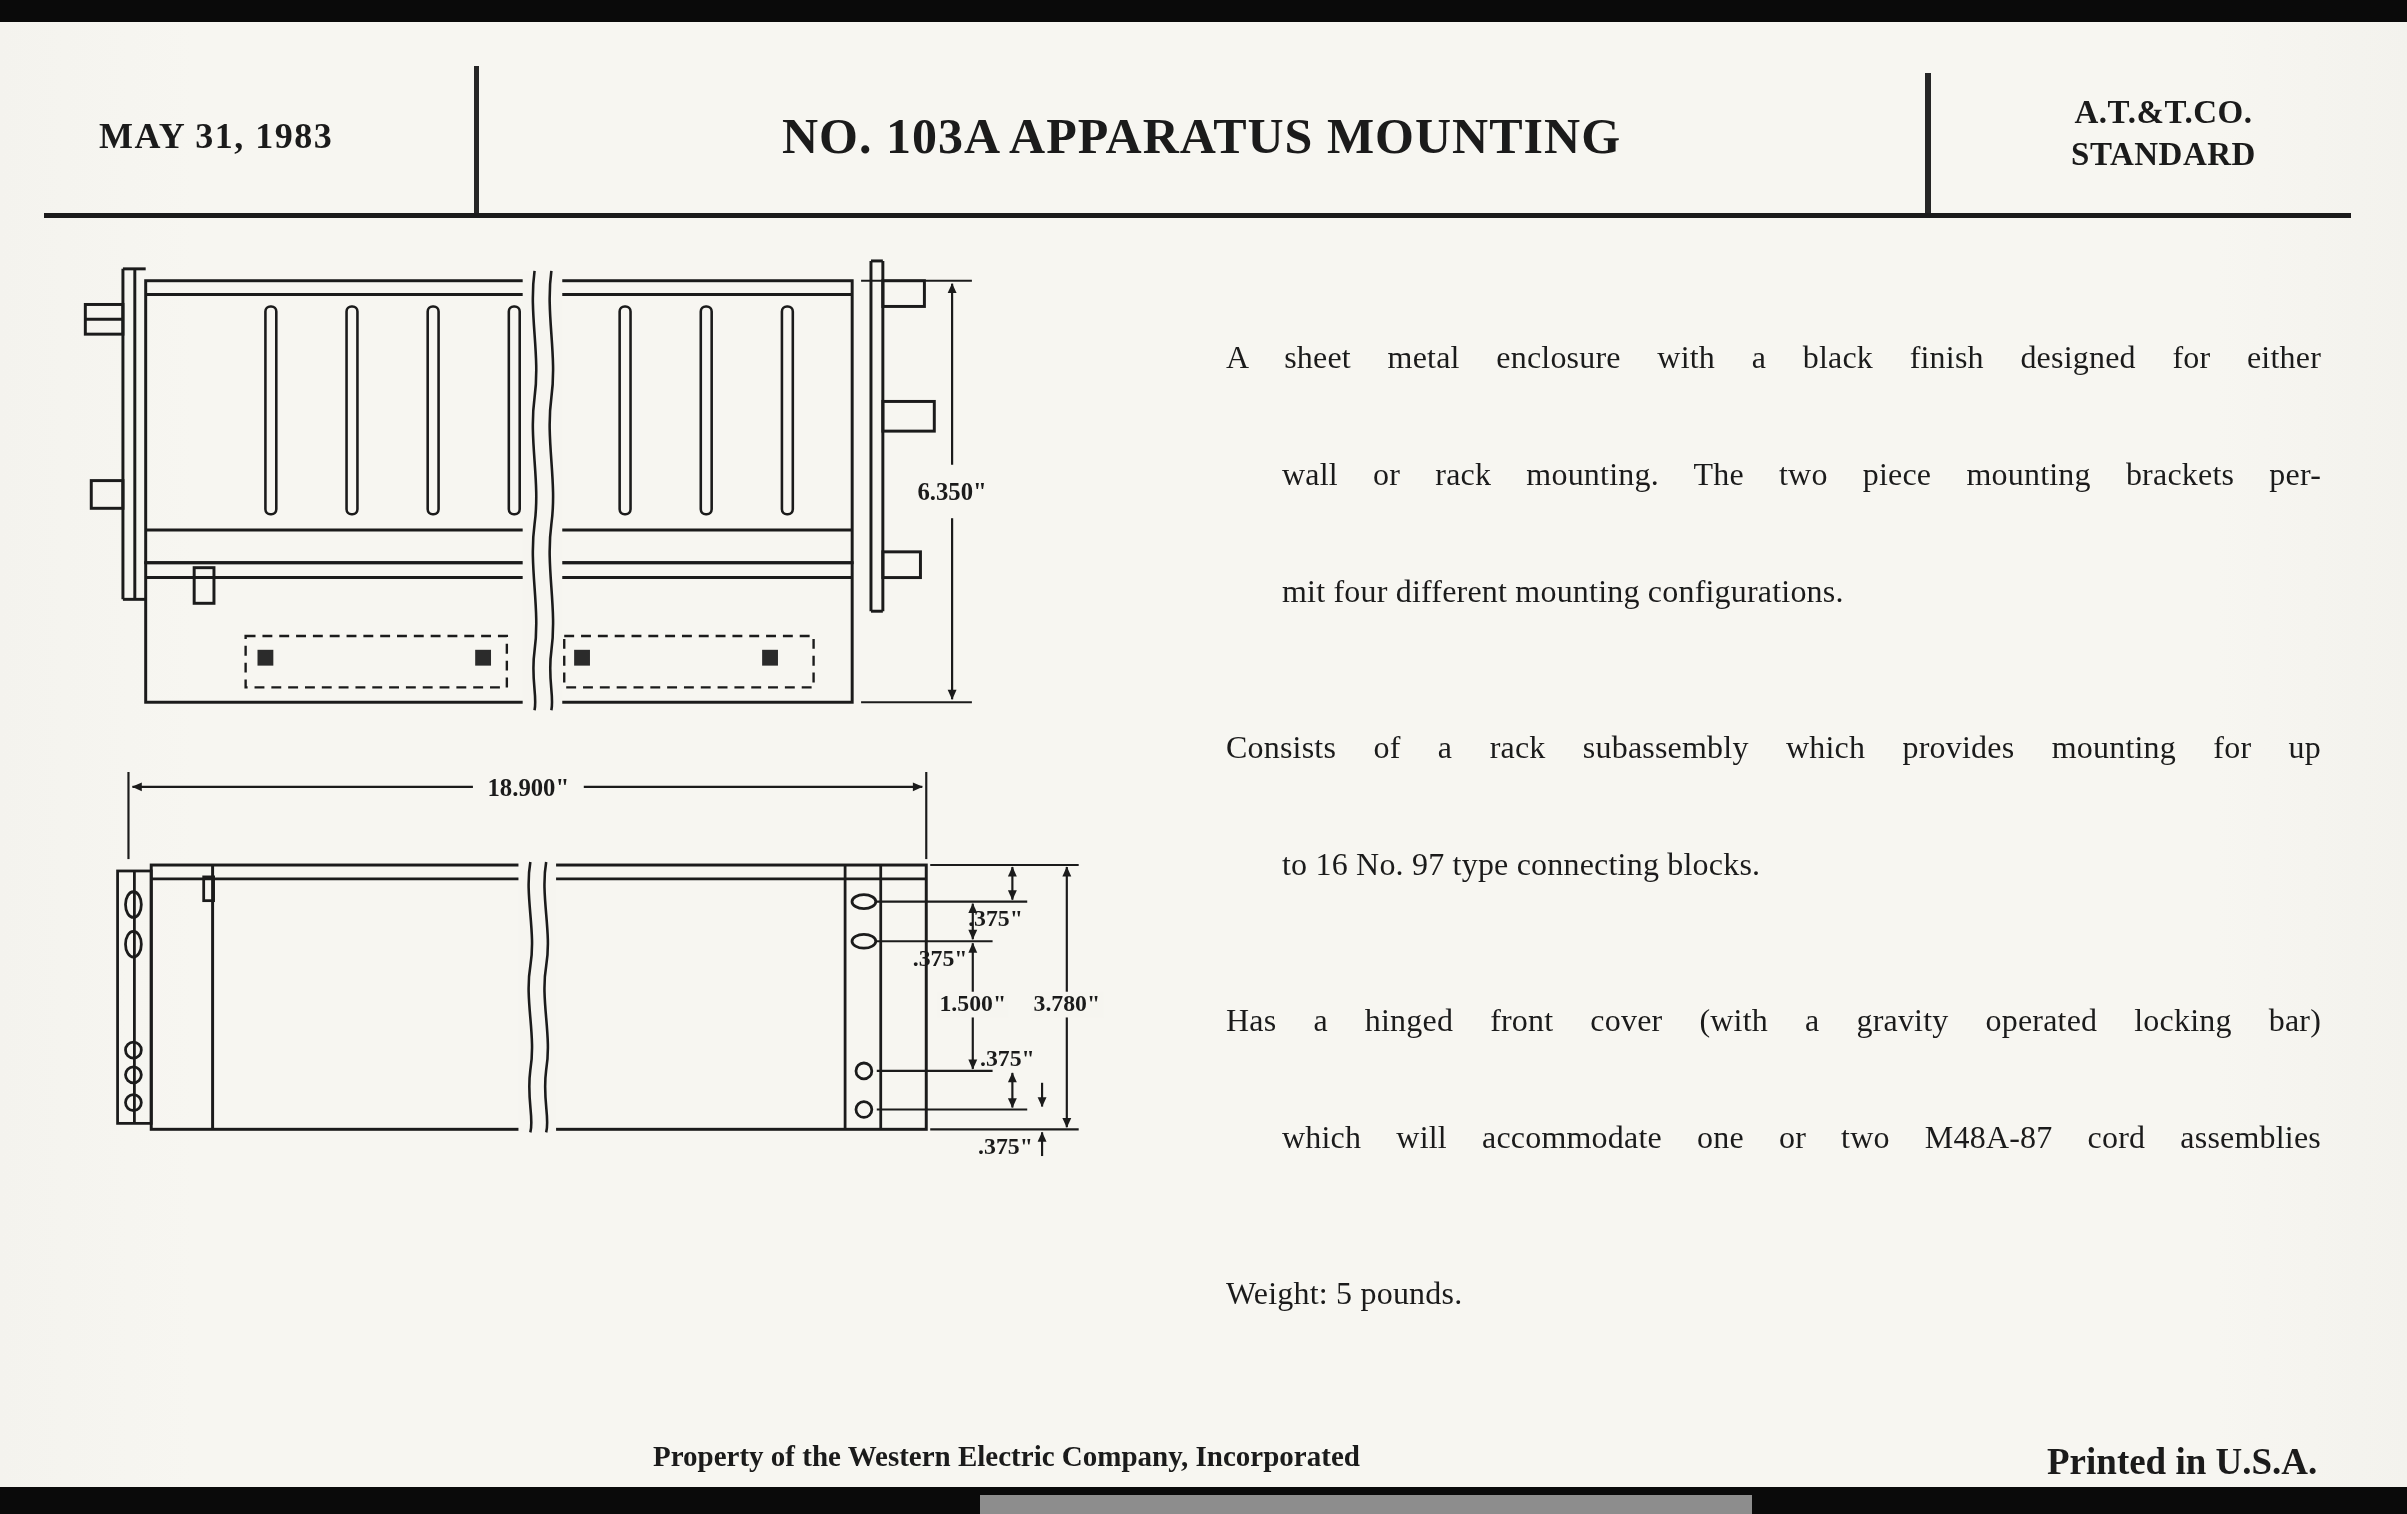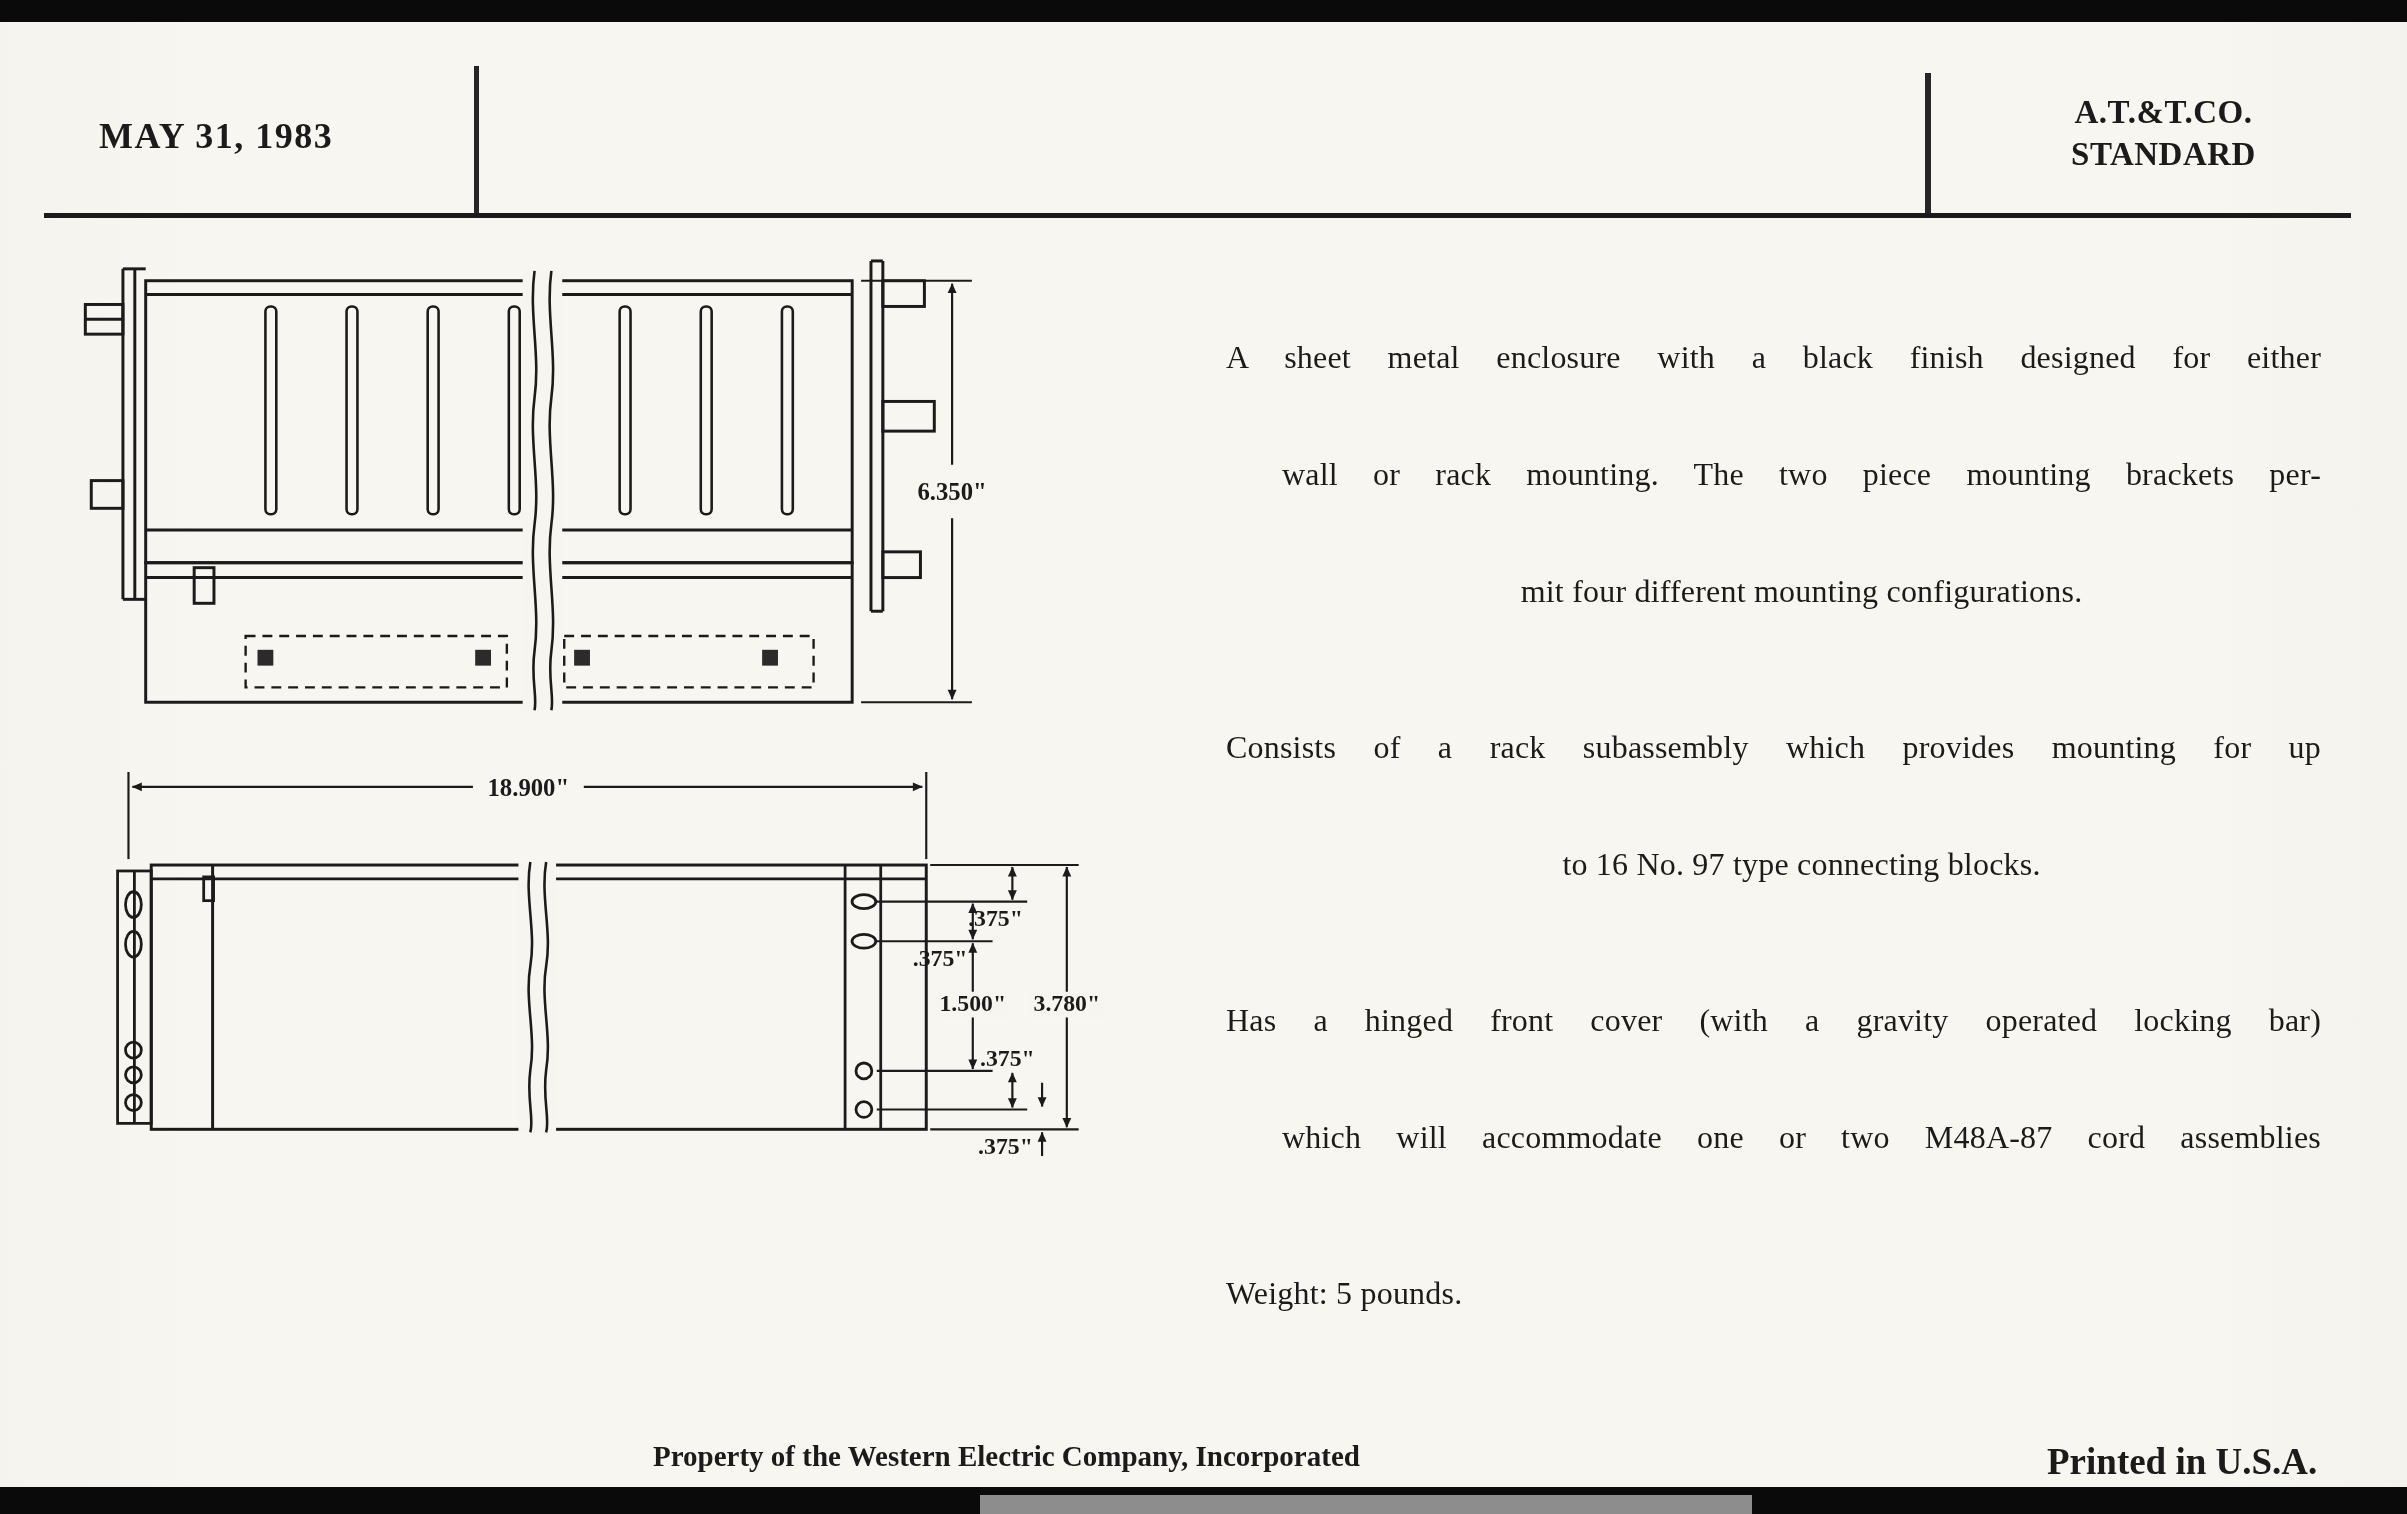--- a/index.html
+++ b/index.html
@@ -24,21 +24,21 @@
   .title { position:absolute; left:479px; top:85px; width:1445px; margin:0;
            text-align:center; font-size:50px; font-weight:bold; letter-spacing:1px; white-space:nowrap; }
   .standard { position:absolute; left:1933px; top:69px; width:461px; text-align:center;
               font-size:33px; font-weight:bold; line-height:42px; letter-spacing:0.5px; }
   .hrule { position:absolute; left:44px; top:191px; width:2307px; height:5px; background:#1b1b1b; }
 
   
   .desc { position:absolute; left:1226px; top:238px; width:1095px;
           font-size:32px; line-height:39px; letter-spacing:0.2px; white-space:pre-wrap; }
   .dline.just { text-align:justify; text-align-last:justify; }
-  .dline.cont { padding-left:56px;text-align:center; }
+  .dline.cont { padding-left:56px; }
 
   
   .fv { position:absolute; left:79px; top:233px; }
   .pv { position:absolute; left:77px; top:744px; }
 
   
   .prop { position:absolute; left:653px; top:1418px; width:1020px; 
           font-size:29px; font-weight:bold; }
   .printed { position:absolute; left:2047px; top:1418px; font-size:37px; font-weight:bold; white-space:nowrap; }
 
@@ -46,20 +46,21 @@
 </style>
 </head>
 <body>
 
 <div class="scanbar topbar"></div>
 
 <div class="page">
 
   <div class="date">MAY 31, 1983</div>
   <div class="vrule vr1"></div>
+  <h1 class="title">NO. 103A APPARATUS MOUNTING</h1>
   <div class="vrule vr2"></div>
   <div class="standard">
     <div>A.T.&amp;T.CO.</div>
     <div>STANDARD</div>
   </div>
   <div class="hrule"></div>
 
   <svg class="fv" width="921" height="470" viewBox="0 0 930 475">
     <defs>
       <marker id="ah1" viewBox="0 0 10 10" refX="9.5" refY="5" markerWidth="13" markerHeight="10" orient="auto-start-reverse" markerUnits="userSpaceOnUse">

